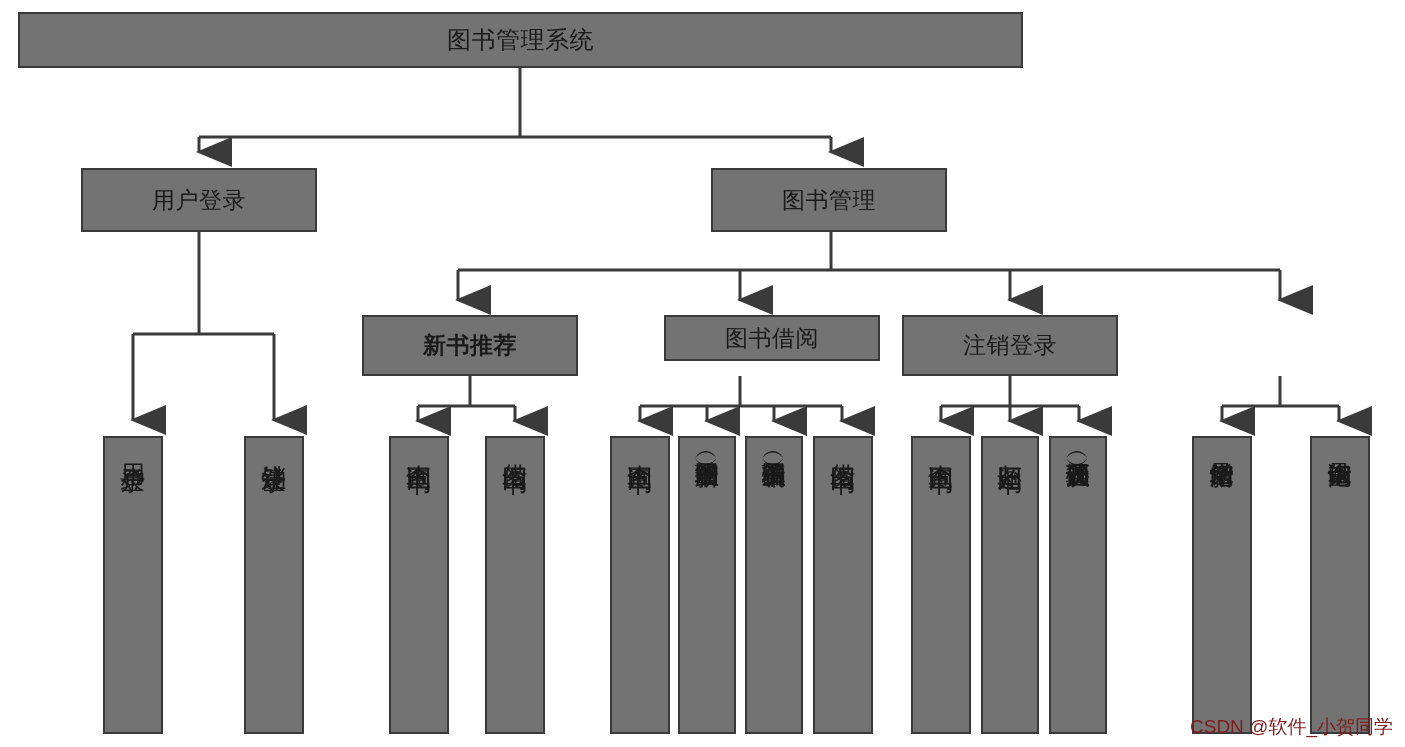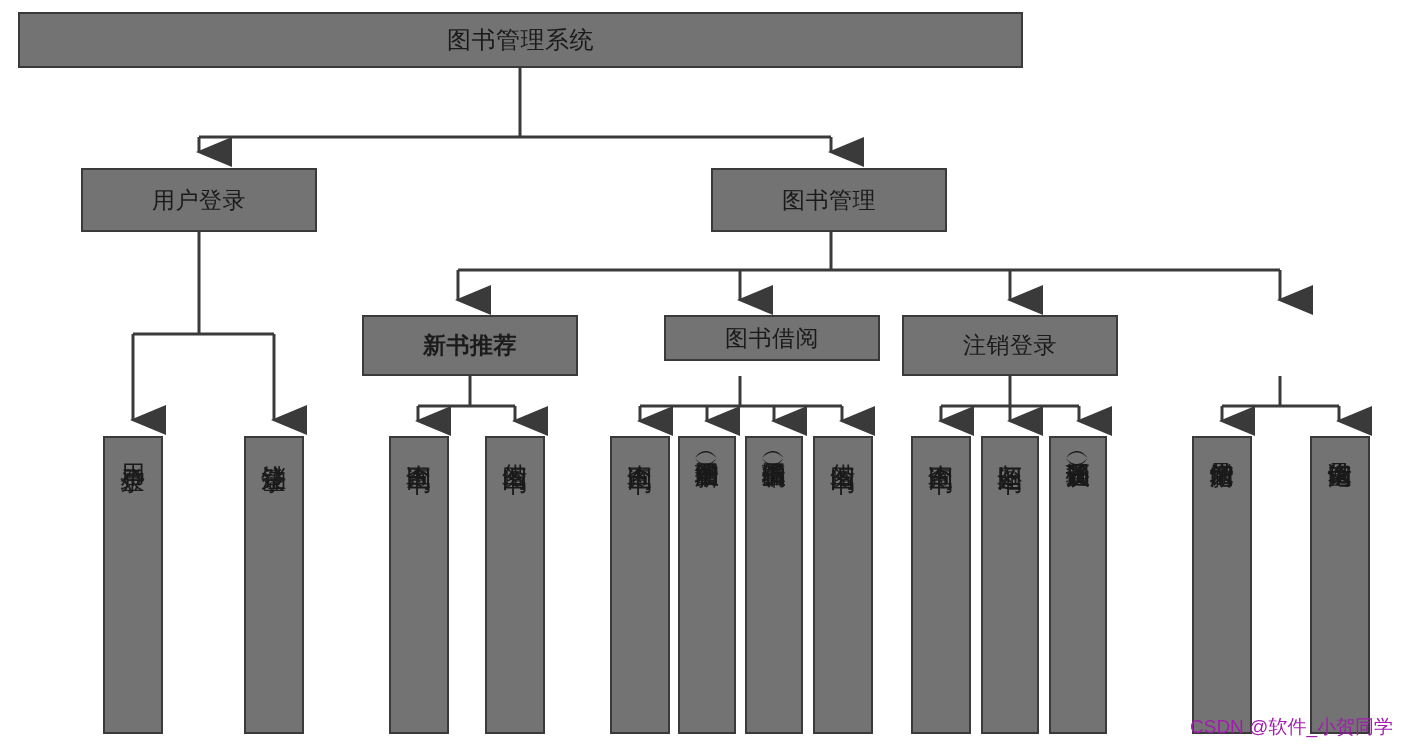--- a/index.html
+++ b/index.html
@@ -63,21 +63,21 @@
     white-space: nowrap;
     margin: 0 auto;
   }
   .node.vertical.tall .node-label {
     font-size: 24px;
     letter-spacing: 0px;
   }
   .watermark {
     position: absolute;
     z-index: 5;
-    color: #a21caf;
+    color: #7f1d1d;
     font-size: 19px;
     white-space: nowrap;
     font-family: "Liberation Sans", "DejaVu Sans", sans-serif;
   }
 </style>
 </head>
 <body>
 
 <div id="canvas">
 

